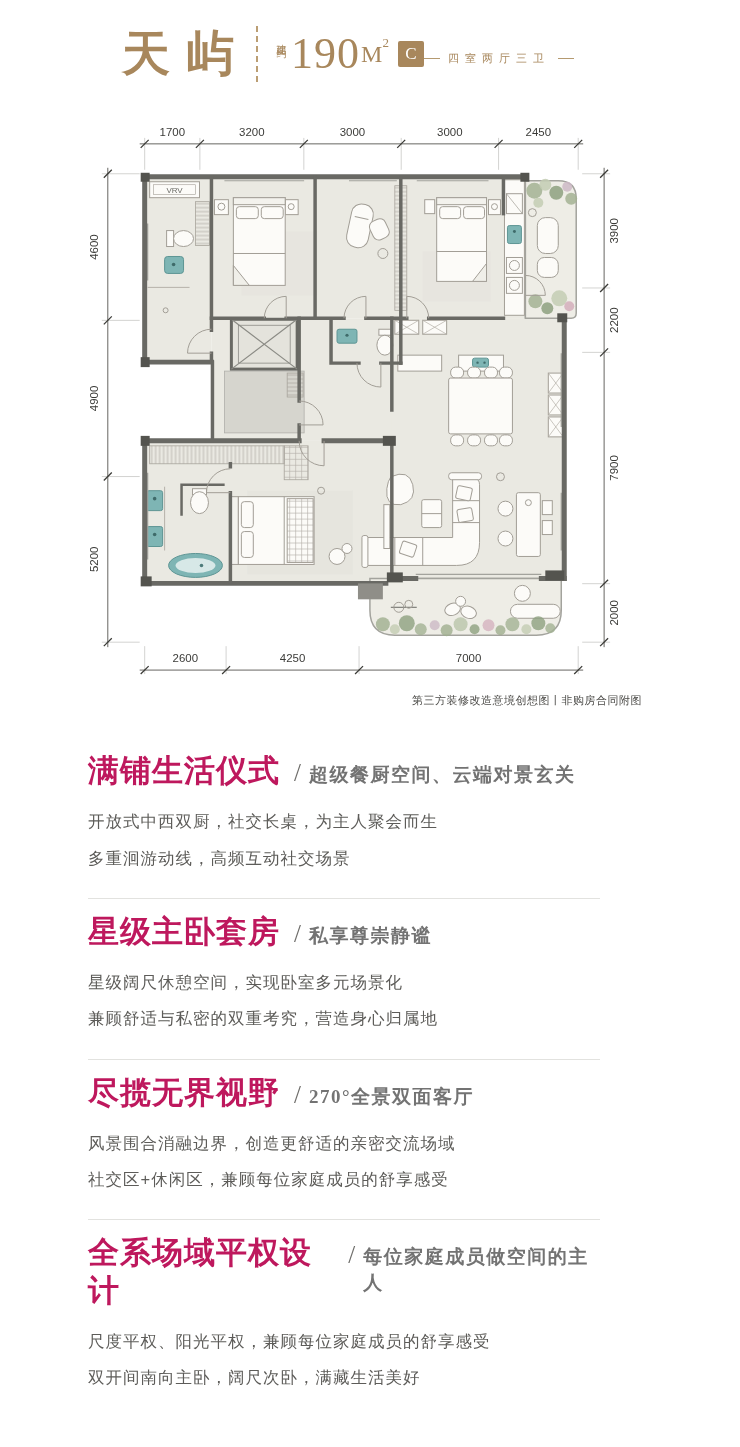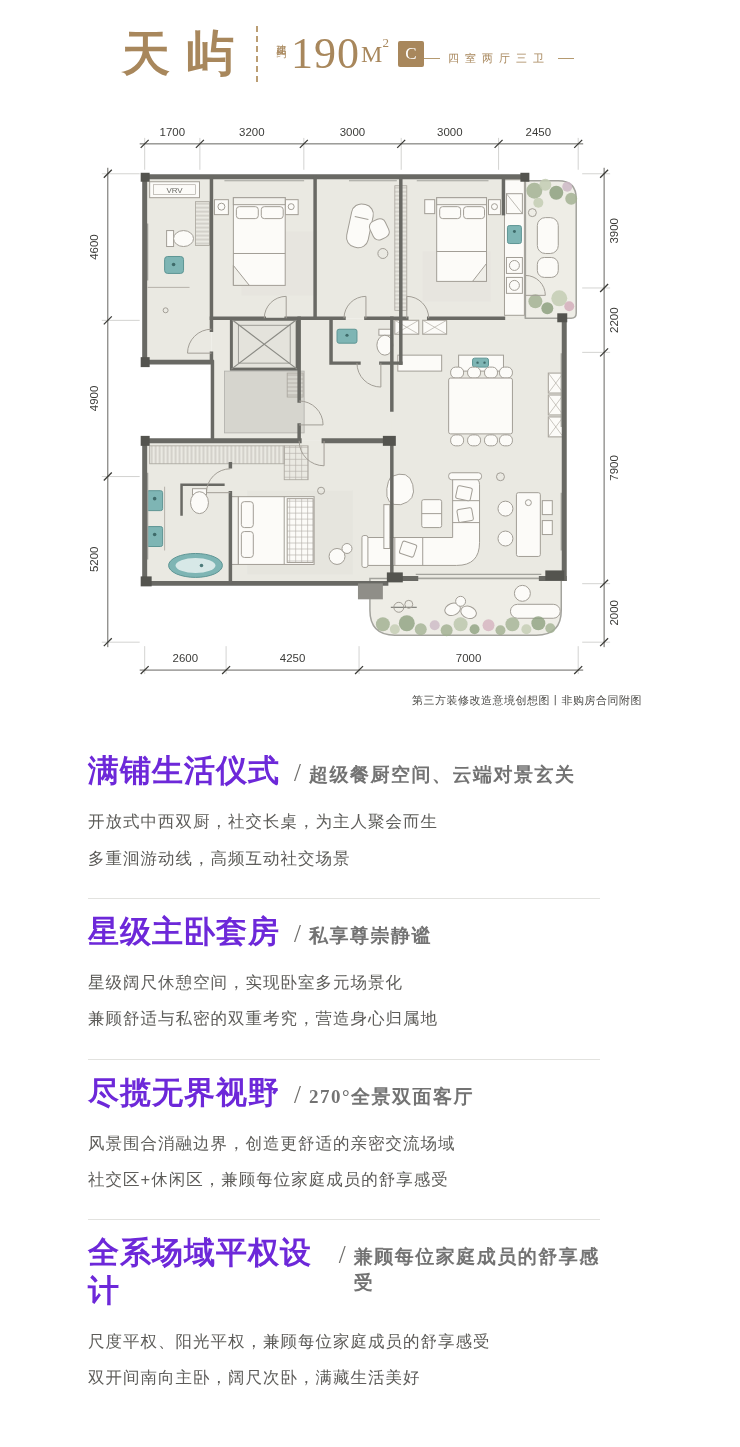--- a/index.html
+++ b/index.html
@@ -27,21 +27,21 @@
   .plan-wrap{width:588px;margin:24px auto 0;}
   .plan-wrap svg{display:block;width:100%;height:auto;}
   .disclaimer{width:596px;margin:4px auto 0;text-align:right;font-size:11px;color:#4b4a47;letter-spacing:0.5px;}
 
   
   .sections{padding:0 88px;margin-top:34px;}
   .sec{border-top:1px solid #e2e2df;margin-top:22px;padding-top:14px;}
   .sec:first-child{border-top:none;margin-top:0;padding-top:10px;}
   .sec-head{display:flex;align-items:baseline;}
   .sec-head h2{margin:0;font-family:"Liberation Serif","DejaVu Serif",serif;font-weight:700;
-               font-size:31px;color:#6d28d9;letter-spacing:1px;line-height:1.2;}
+               font-size:31px;color:#be185d;letter-spacing:1px;line-height:1.2;}
   .slash{font-family:"Liberation Serif","DejaVu Serif",serif;font-size:25px;color:#6e6d6a;margin:0 8px 0 14px;font-weight:400;}
   .sub{font-family:"Liberation Serif","DejaVu Serif",serif;font-size:19px;color:#737373;font-weight:600;letter-spacing:1.5px;}
   .sec-body{margin-top:14px;}
   .sec-body p{margin:0;font-size:16.5px;line-height:2.2;color:#5d5c59;letter-spacing:1px;}
 </style>
 </head>
 <body>
 
 <div class="page">
 
@@ -447,21 +447,21 @@
       <div class="sec-body">
         <p>风景围合消融边界，创造更舒适的亲密交流场域</p>
         <p>社交区+休闲区，兼顾每位家庭成员的舒享感受</p>
       </div>
     </section>
 
     <section class="sec">
       <div class="sec-head">
         <h2>全系场域平权设计</h2>
         <span class="slash">/</span>
-        <span class="sub">兼顾每位家庭成员的舒享感受</span>
+        <span class="sub">每位家庭成员做空间的主人</span>
       </div>
       <div class="sec-body">
         <p>尺度平权、阳光平权，兼顾每位家庭成员的舒享感受</p>
         <p>双开间南向主卧，阔尺次卧，满藏生活美好</p>
       </div>
     </section>
 
   </div>
 </div>
 

